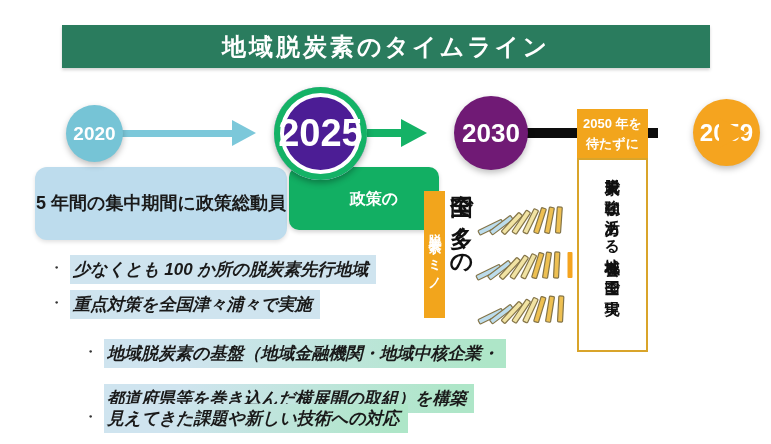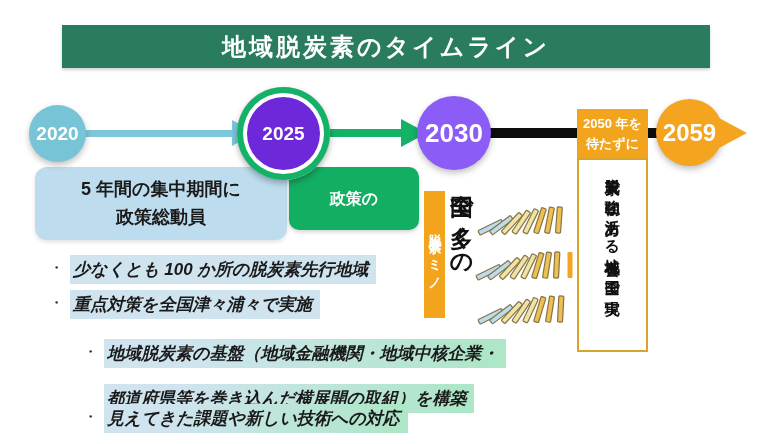--- a/index.html
+++ b/index.html
@@ -11,54 +11,55 @@
   
   .header-bar{
     position:absolute;left:62px;top:25px;width:648px;height:43px;
     background:#2a7c5e;display:flex;align-items:center;justify-content:center;
     box-shadow:0 2px 3px rgba(0,0,0,.18);
   }
   .header-bar .title{color:#fff;font-size:24px;font-weight:800;letter-spacing:3px;}
   
   .circle{
     position:absolute;border-radius:50%;display:flex;align-items:center;justify-content:center;
-    color:#fff;font-weight:800;box-shadow:0 3px 6px rgba(0,0,0,.25);z-index:5;
+    color:#fff;font-weight:800;box-shadow:0 3px 6px rgba(0,0,0,.25);z-index:5;margin-left:37px;
   }
   .c2020{left:29px;top:105px;width:57px;height:57px;background:#76c4d6;font-size:19px;}
   .c2025{
-    left:237px;top:87px;width:93px;height:93px;background:#6d28d9;font-size:19px;
+    left:237px;top:87px;width:93px;height:93px;background:#4c1d95;font-size:38px;
     box-shadow:inset 0 0 0 6px #14b266, inset 0 0 0 10px #fff, 0 3px 6px rgba(0,0,0,.3);
   }
-  .c2030{left:417px;top:96px;width:74px;height:74px;background:#8b5cf6;font-size:26px;}
+  .c2030{left:417px;top:96px;width:74px;height:74px;background:#701a75;font-size:26px;}
   .c2050{left:656px;top:99px;width:67px;height:67px;background:#f5a41f;font-size:24px;}
   .shaft{position:absolute;z-index:1;}
   .shaft.blue{left:84px;top:130px;width:150px;height:7px;background:#7cc8da;}
   .head{position:absolute;width:0;height:0;z-index:1;}
   .head.blue{left:232px;top:120px;border-left:24px solid #7cc8da;border-top:13px solid transparent;border-bottom:13px solid transparent;}
   .shaft.green{left:329px;top:129px;width:74px;height:8px;background:#14b266;}
   .head.green{left:401px;top:119px;border-left:26px solid #14b266;border-top:14px solid transparent;border-bottom:14px solid transparent;}
   .shaft.black{left:488px;top:128px;width:170px;height:10px;background:#0d0d0d;}
   .head.orange{left:719px;top:118px;border-left:28px solid #f5a41f;border-top:15px solid transparent;border-bottom:15px solid transparent;z-index:6;}
   .skip-tag{
     position:absolute;left:577px;top:109px;width:71px;height:49px;background:#f2a51c;z-index:7;
     display:flex;flex-direction:column;align-items:center;justify-content:center;
     color:#fff;font-weight:800;font-size:13px;line-height:1.5;text-align:center;
   }
   
   .blue-box{
     position:absolute;left:35px;top:167px;width:252px;height:73px;border-radius:12px;
-    background:#bddced;display:flex;flex-direction:column;align-items:center;justify-content:center;
+    background:#bddced;display:flex;align-items:center;justify-content:center;
     color:#1a1a1a;font-size:18px;font-weight:800;line-height:1.55;z-index:2;
     box-shadow:0 2px 4px rgba(0,0,0,.12);
   }
   .green-box{
     position:absolute;left:289px;top:167px;width:130px;height:63px;border-radius:10px;
     background:#12af63;display:flex;flex-direction:column;align-items:center;justify-content:center;
     color:#fff;font-size:16px;font-weight:800;line-height:1.5;z-index:2;
     box-shadow:0 2px 4px rgba(0,0,0,.18);
+    padding-left:20px;
   }
   
   .strip{
     position:absolute;left:424px;top:191px;width:21px;height:127px;background:#f2a51c;z-index:3;
     display:flex;align-items:center;justify-content:center;
   }
   .strip .vtext{writing-mode:vertical-rl;color:#fff;font-size:13px;font-weight:800;letter-spacing:3px;}
   .caption-v{
     position:absolute;left:447px;top:176px;height:160px;z-index:3;
     writing-mode:vertical-rl;color:#111;font-size:23px;font-weight:800;letter-spacing:2px;

